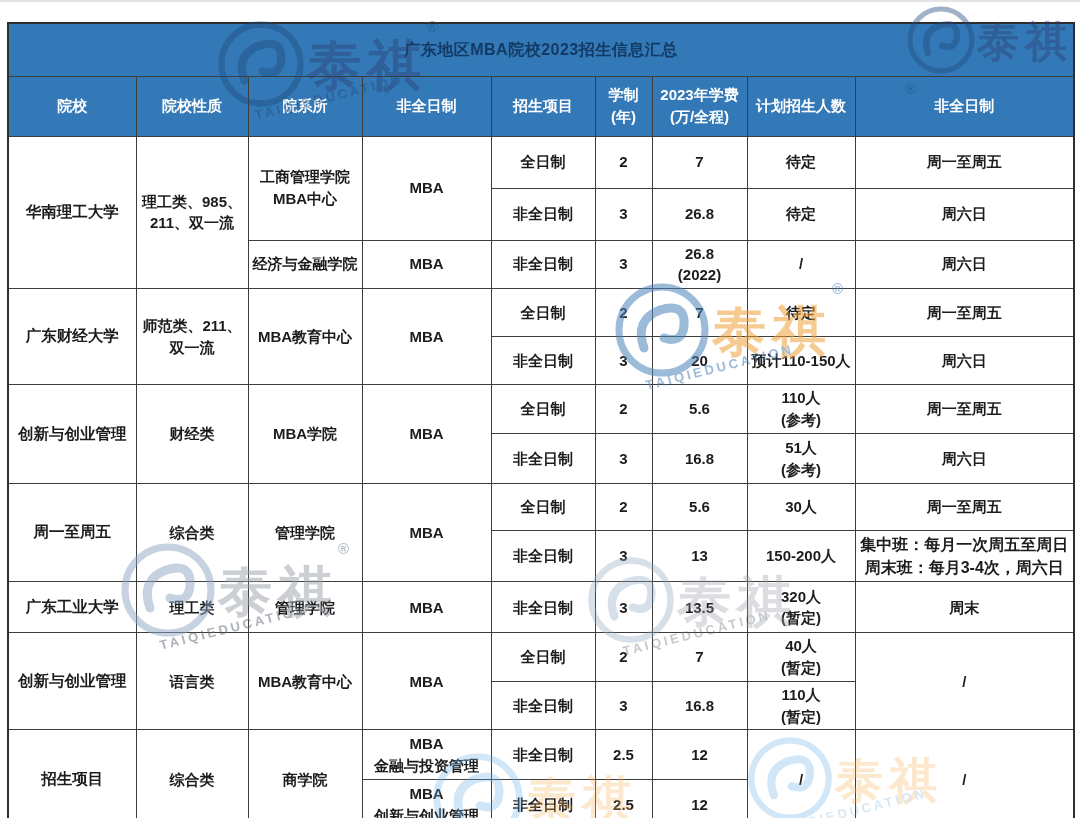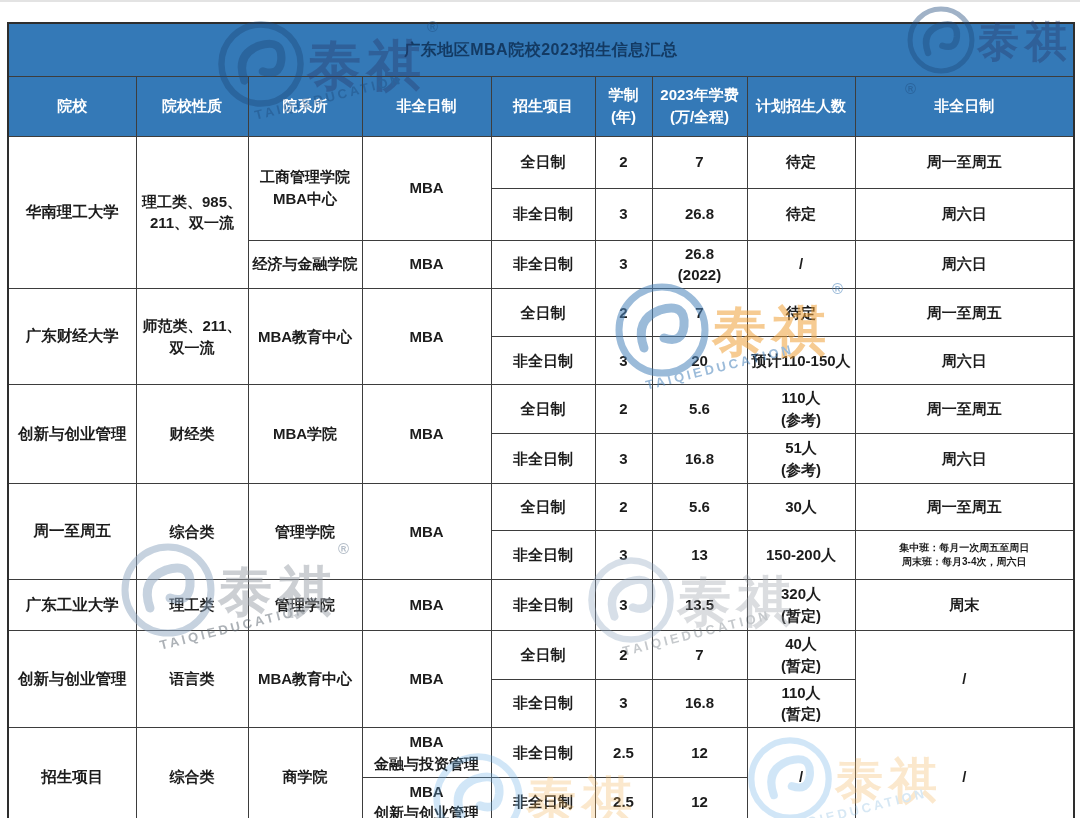--- a/index.html
+++ b/index.html
@@ -32,21 +32,21 @@
     font-weight:700;
     letter-spacing:0.5px;
   }
   .col-header{
     background:#3479b7;
     color:#ffffff;
     font-size:15px;
     font-weight:700;
   }
   .uni-cell{font-size:15.5px;}
-  .sched-wide{font-size:10px;margin-left:28px;}
+  .sched-wide{font-size:16px;margin-left:28px;}
   
   .wm{position:absolute;pointer-events:none;z-index:6;}
   .wm .circ{display:inline-block;vertical-align:middle;}
   .wm .cn{
     font-size:54px;font-weight:700;letter-spacing:6px;
     display:inline-block;vertical-align:middle;
     font-family:"DejaVu Sans",sans-serif;
   }
   .wm .reg{font-size:15px;font-weight:700;vertical-align:top;}
   .wm .arc{

